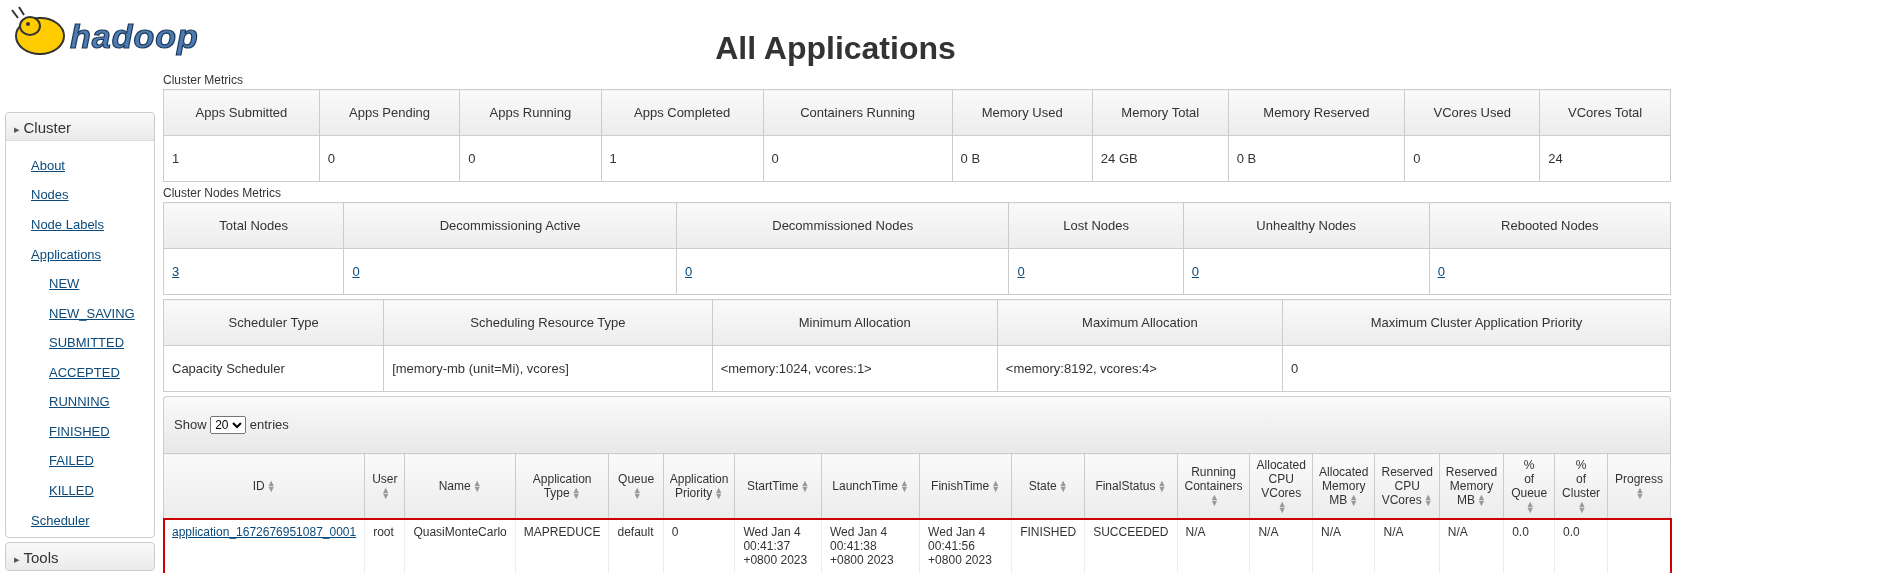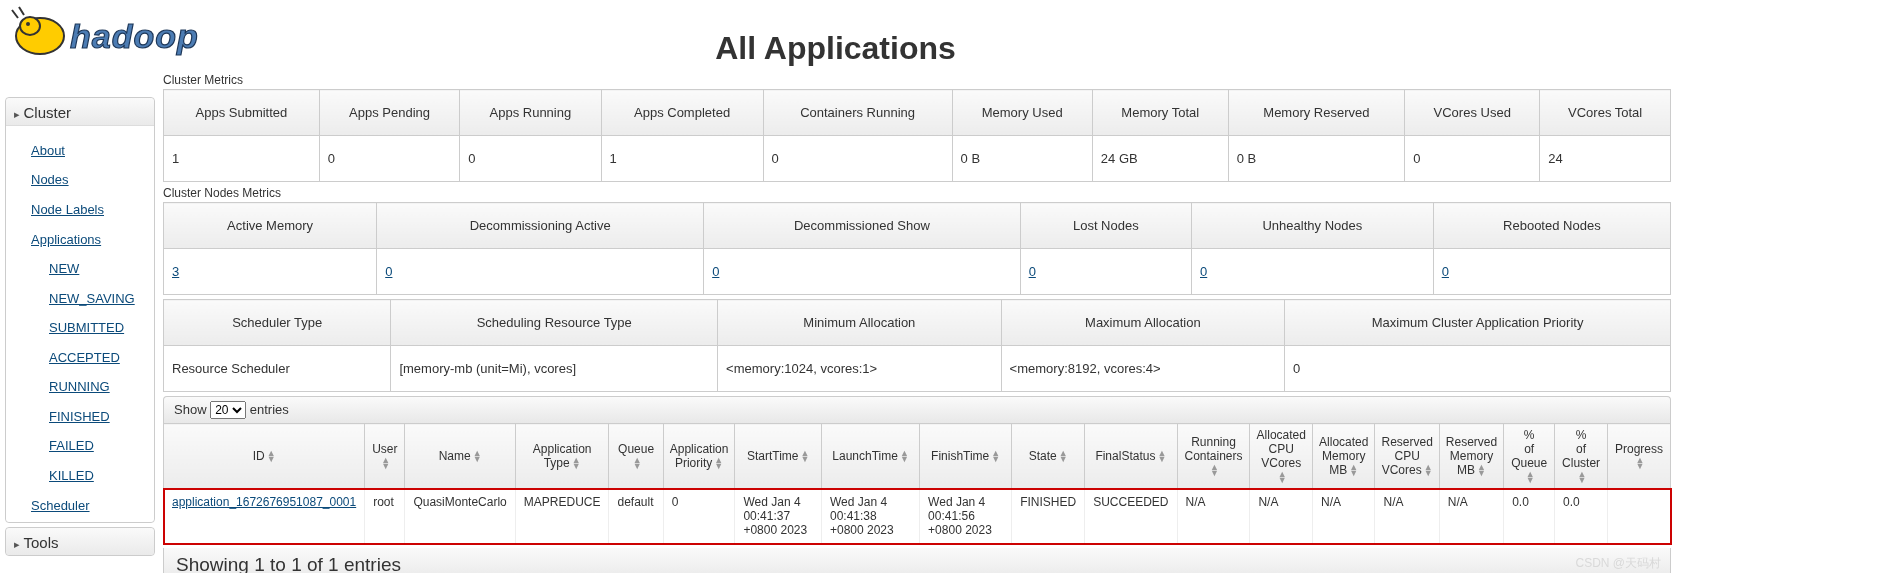--- a/index.html
+++ b/index.html
@@ -106,21 +106,21 @@
     color: #333;
   }
   table.metrics td { text-align: left; }
   table.metrics td.link a { color: #0b4a7a; text-decoration: underline; }
   
   .dt-controls {
     background: linear-gradient(#fafafa,#e8e8e8);
     border: 1px solid #ccc;
     border-bottom: none;
     border-radius: 4px 4px 0 0;
-    padding: 4px 10px;
+    padding: 19px 10px;
     font-size: 13px;
   }
   .dt-controls select {
     font-size: 12px;
   }
   table.apps {
     width: 100%;
     border-collapse: collapse;
     border: 1px solid #ccc;
   }
@@ -250,23 +250,23 @@
               <td>0</td>
               <td>24</td>
             </tr>
       </tbody>
         </table>
 
       <div class="metrics-title">Cluster Nodes Metrics</div>
       <table class="metrics">
         <tbody>
             <tr id="nm-h">
-              <th>Active Memory</th>
+              <th>Total Nodes</th>
               <th>Decommissioning Active</th>
-              <th>Decommissioned Show</th>
+              <th>Decommissioned Nodes</th>
               <th>Lost Nodes</th>
               <th>Unhealthy Nodes</th>
               <th>Rebooted Nodes</th>
             </tr>
         <tr id="nm-v">
               <td class="link"><a href="#">3</a></td>
               <td class="link"><a href="#">0</a></td>
               <td class="link"><a href="#">0</a></td>
               <td class="link"><a href="#">0</a></td>
               <td class="link"><a href="#">0</a></td>
@@ -278,21 +278,21 @@
       <table class="metrics">
         <tbody>
             <tr id="sm-h">
               <th>Scheduler Type</th>
               <th>Scheduling Resource Type</th>
               <th>Minimum Allocation</th>
               <th>Maximum Allocation</th>
               <th>Maximum Cluster Application Priority</th>
             </tr>
         <tr id="sm-v">
-              <td>Resource Scheduler</td>
+              <td>Capacity Scheduler</td>
               <td>[memory-mb (unit=Mi), vcores]</td>
               <td>&lt;memory:1024, vcores:1&gt;</td>
               <td>&lt;memory:8192, vcores:4&gt;</td>
               <td>0</td>
             </tr>
       </tbody>
         </table>
 
       <div class="dt-controls">
         <span>Show</span>

